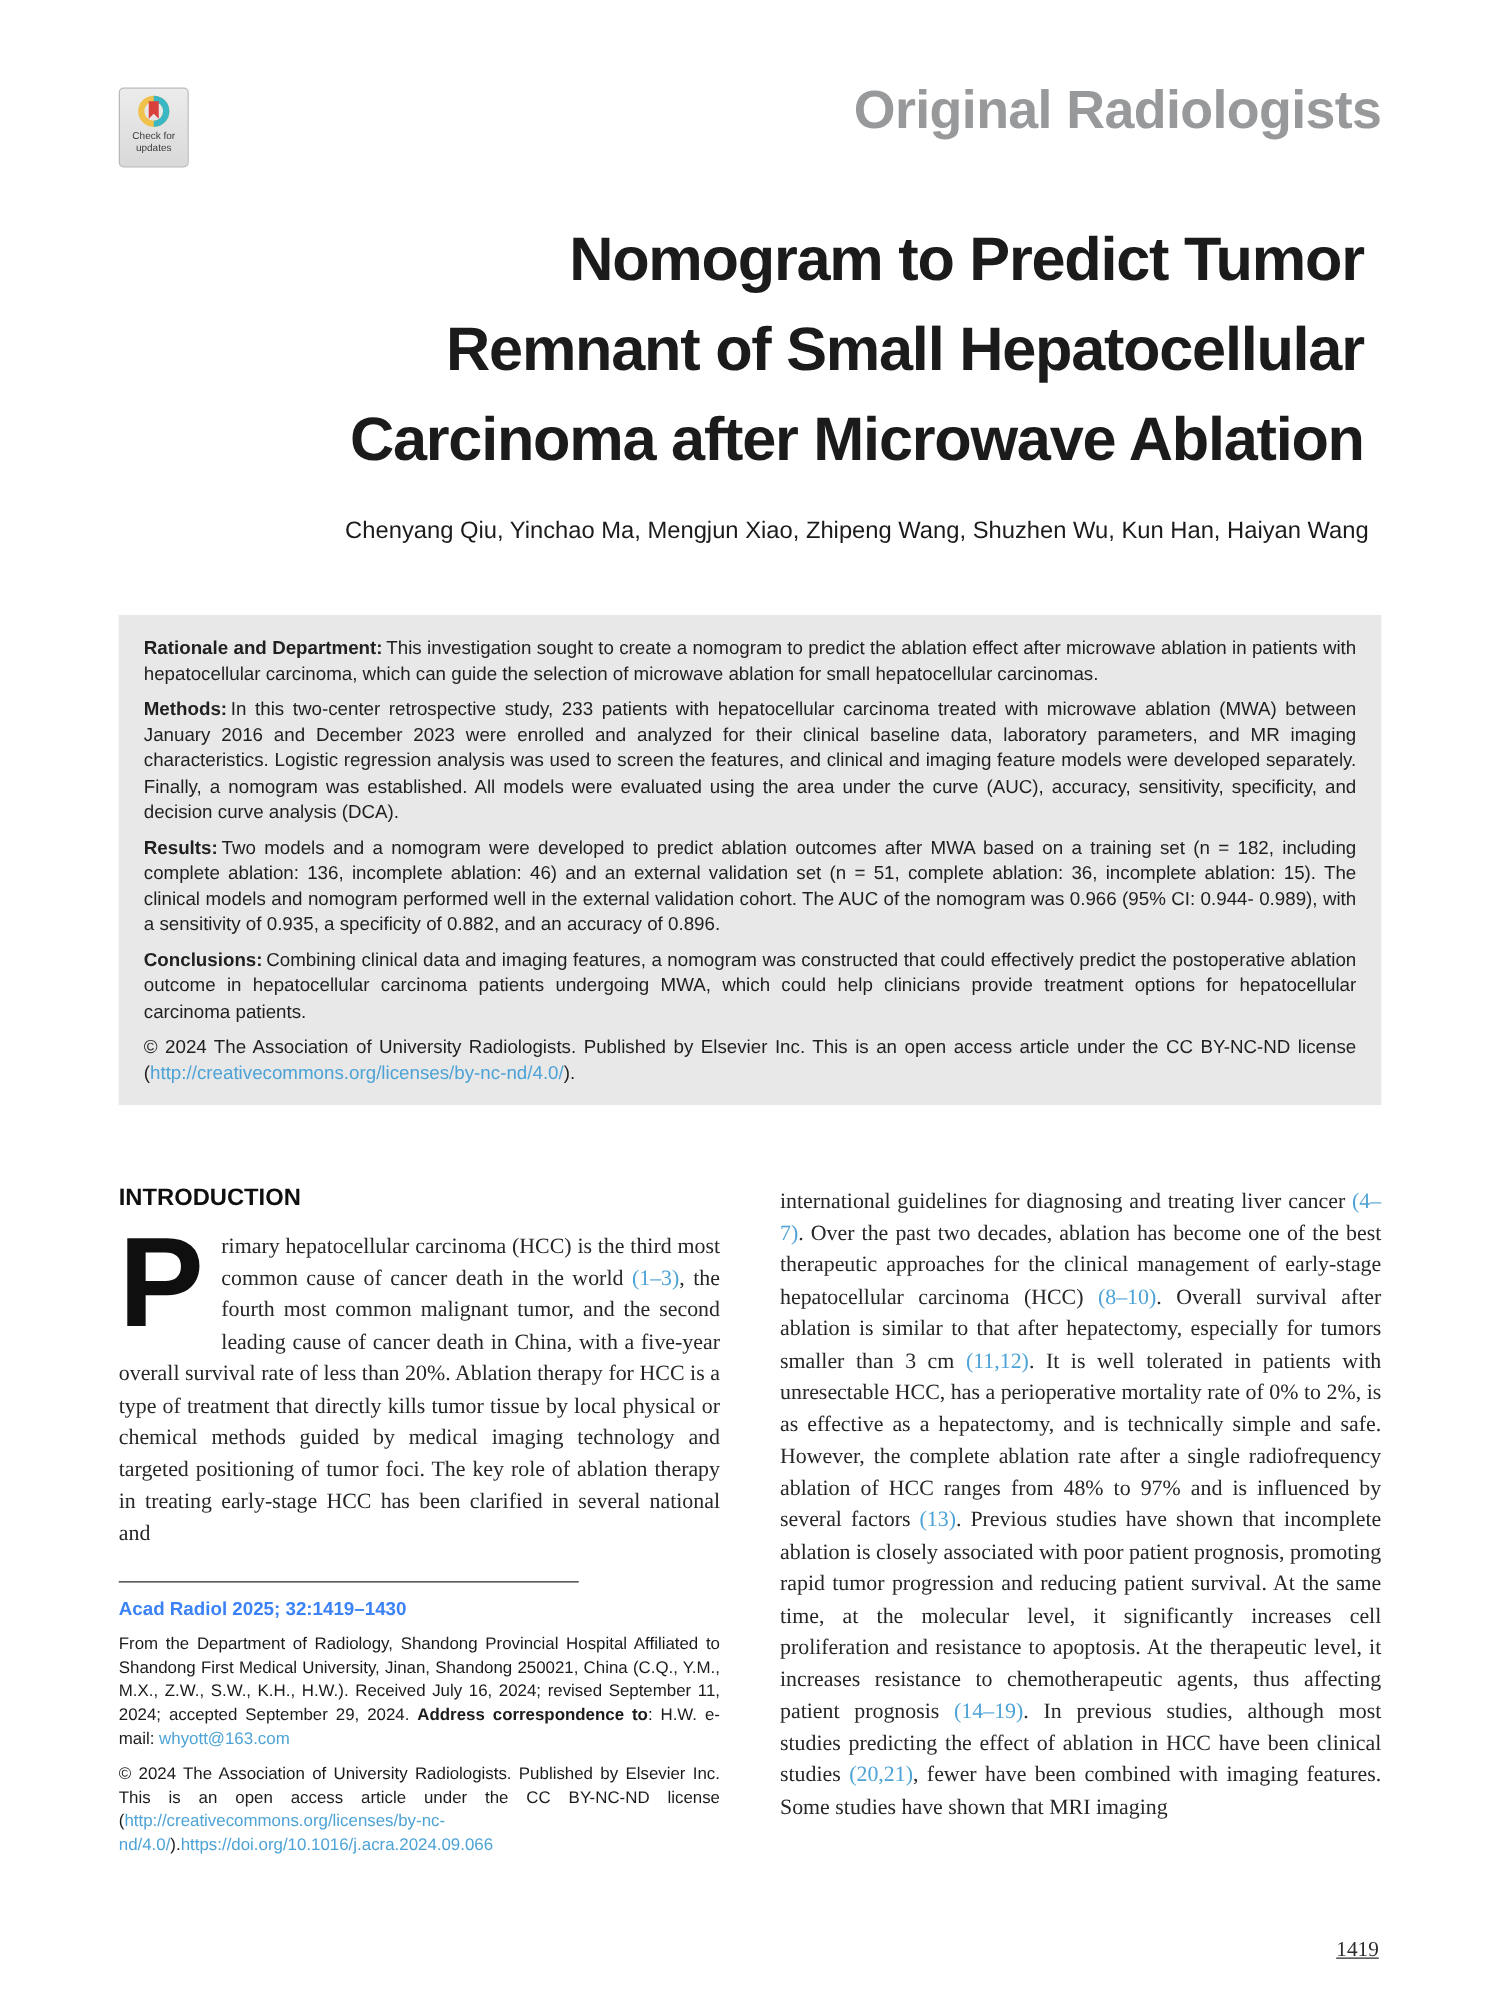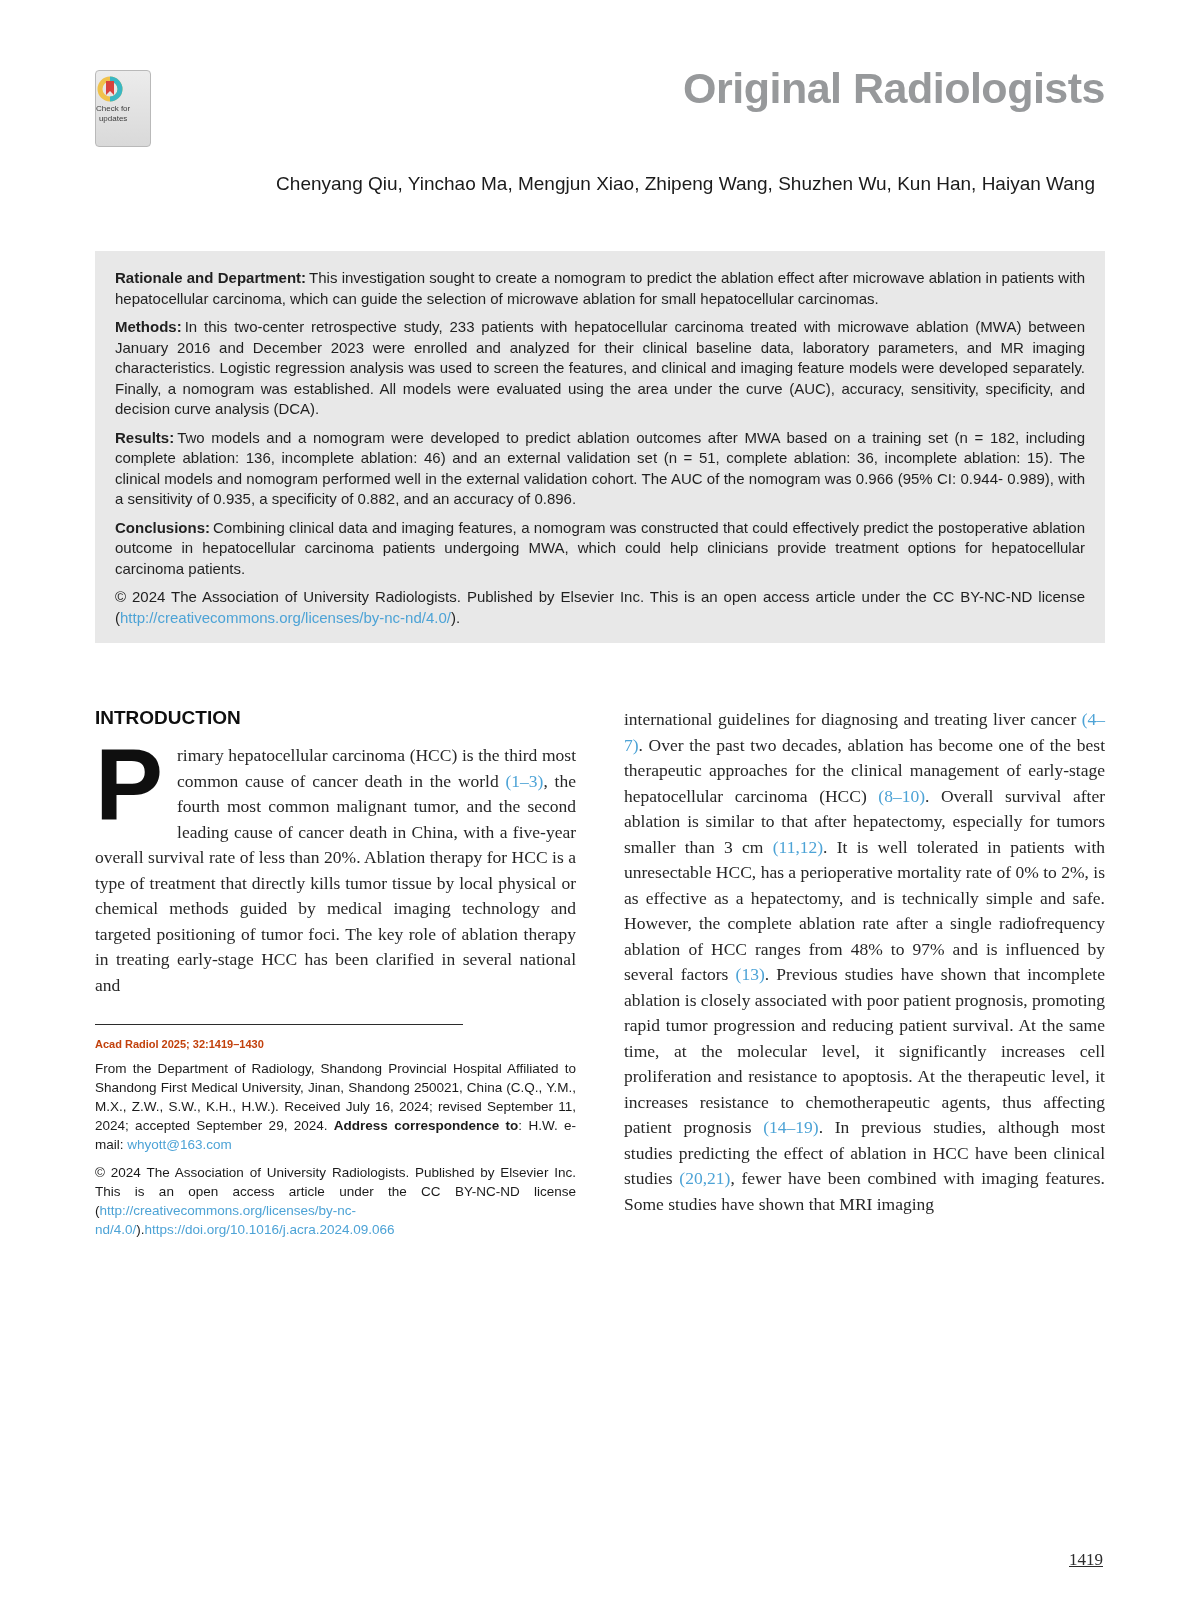--- a/index.html
+++ b/index.html
@@ -7,23 +7,23 @@
   body {
     width:1200px; height:1606px; position:relative; overflow:hidden;
     font-family:"Liberation Sans", sans-serif;
     --link:#4da3d6; --abs-bg:#e8e8e8; --gray:#97999b;
     --badge-yellow:#f0c24b; --badge-teal:#39b7c4; --badge-red:#d8413c;
   }
   .page { position:absolute; inset:0; padding:70px 95px 0 95px; }
 
   .top-row { display:flex; justify-content:space-between; align-items:flex-start; }
   .badge {
-    width:56px; height:77px; border:1px solid #b9b9b9; border-radius:4px;
+    width:56px; height:64px; border:1px solid #b9b9b9; border-radius:4px;
     background:linear-gradient(#ececec,#d9d9d9);
-    display:flex; flex-direction:column; align-items:flex-start; padding-top:4px; cursor:pointer;
+    display:flex; flex-direction:column; align-items:center; padding-top:4px; cursor:pointer;
   }
   .badge-text { font-size:8px; color:#3c3c3c; text-align:center; line-height:1.3; margin-top:1px; }
   .section-label { font-size:43px; font-weight:bold; color:var(--gray); letter-spacing:-0.5px; margin-top:-6px; }
 
   .title {
     margin-top:38px; text-align:right; padding-right:14px;
     font-size:49px; font-weight:bold; color:#1b1b1b; line-height:72px; letter-spacing:-1px;
   }
   .title span { display:block; }
   .authors { margin-top:26px; text-align:right; padding-right:10px; font-size:19px; color:#1b1b1b; }
@@ -45,21 +45,21 @@
     font-family:"Liberation Serif", serif; font-size:17.5px; line-height:25.5px;
     color:#272727; text-align:justify;
   }
   .dropcap {
     float:left; font-family:"Liberation Sans", sans-serif; font-weight:bold;
     font-size:102px; line-height:74px; margin:5px 14px 2px 0; color:#0f0f0f;
   }
 
   .footnote { margin-top:26px; }
   .footnote-rule { width:368px; border-top:1.5px solid #2b2b2b; margin-bottom:13px; }
-  .footnote-journal { font-size:11px; font-weight:bold; color:#c2410c; margin-bottom:9px; }
+  .footnote-journal { font-size:15px; font-weight:bold; color:#3b82f6; margin-bottom:9px; }
   .fn { font-size:13.5px; line-height:19px; color:#1b1b1b; text-align:justify; margin-bottom:9px; }
   .fn .bold { font-weight:bold; }
 
   .page-number {
     position:absolute; right:97px; bottom:36px;
     font-family:"Liberation Serif", serif; font-size:17px; color:#2b2b2b;text-decoration:underline;
   }
 </style>
 </head>
 <body style="--link: #4da3d6; --abs-bg: #e8e8e8; --gray: #97999b; --badge-yellow: #f0c24b; --badge-teal: #39b7c4; --badge-red: #d8413c;">
@@ -74,20 +74,25 @@
         <polygon points="10,6 18,6 18,20 14,16 10,20" style="fill:var(--badge-red)"></polygon>
       </svg>
       <div class="badge-text">
         <div>Check for</div>
         <div>updates</div>
       </div>
     </div>
     <div class="section-label">Original Radiologists</div>
   </div>
 
+  <h1 class="title">
+    <span>Nomogram to Predict Tumor</span>
+    <span>Remnant of Small Hepatocellular</span>
+    <span>Carcinoma after Microwave Ablation</span>
+  </h1>
 
   <div class="authors">Chenyang Qiu, Yinchao Ma, Mengjun Xiao, Zhipeng Wang, Shuzhen Wu, Kun Han, Haiyan Wang</div>
 
   <div class="abstract">
     <p>
       <b>Rationale and Department:</b><span>This investigation sought to create a nomogram to predict the ablation effect after microwave ablation in patients with hepatocellular carcinoma, which can guide the selection of microwave ablation for small hepatocellular carcinomas.</span>
     </p>
     <p>
       <b>Methods:</b><span>In this two-center retrospective study, 233 patients with hepatocellular carcinoma treated with microwave ablation (MWA) between January 2016 and December 2023 were enrolled and analyzed for their clinical baseline data, laboratory parameters, and MR imaging characteristics. Logistic regression analysis was used to screen the features, and clinical and imaging feature models were developed separately. Finally, a nomogram was established. All models were evaluated using the area under the curve (AUC), accuracy, sensitivity, specificity, and decision curve analysis (DCA).</span>
     </p>

